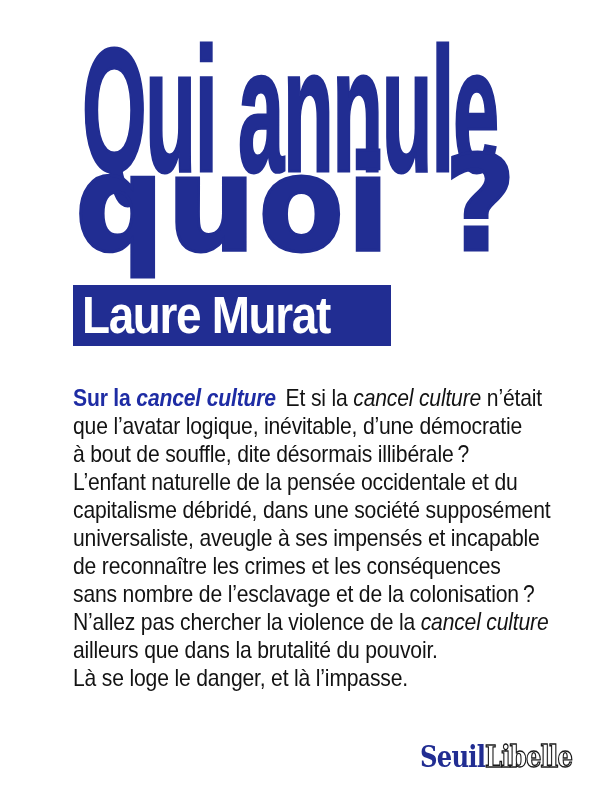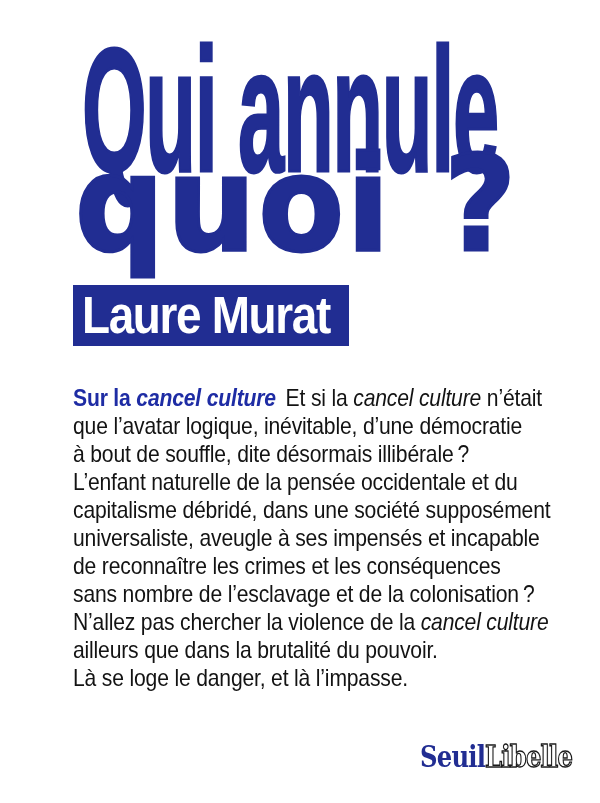--- a/index.html
+++ b/index.html
@@ -47,21 +47,21 @@
     -webkit-text-stroke: 3px var(--brand-blue);
     white-space: nowrap;
     transform: scaleX(0.95);
     transform-origin: 0 0;
   }
   
   .author-bar {
     position: absolute;
     left: 73px;
     top: 285px;
-    width: 276px;
+    width: 318px;
     height: 61px;
     background: var(--brand-blue);
   }
   .author-name {
     display: block;
     line-height: 61px;
     padding-left: 10px;
     font-size: 51px;
     font-weight: 700;
     letter-spacing: -1.5px;

